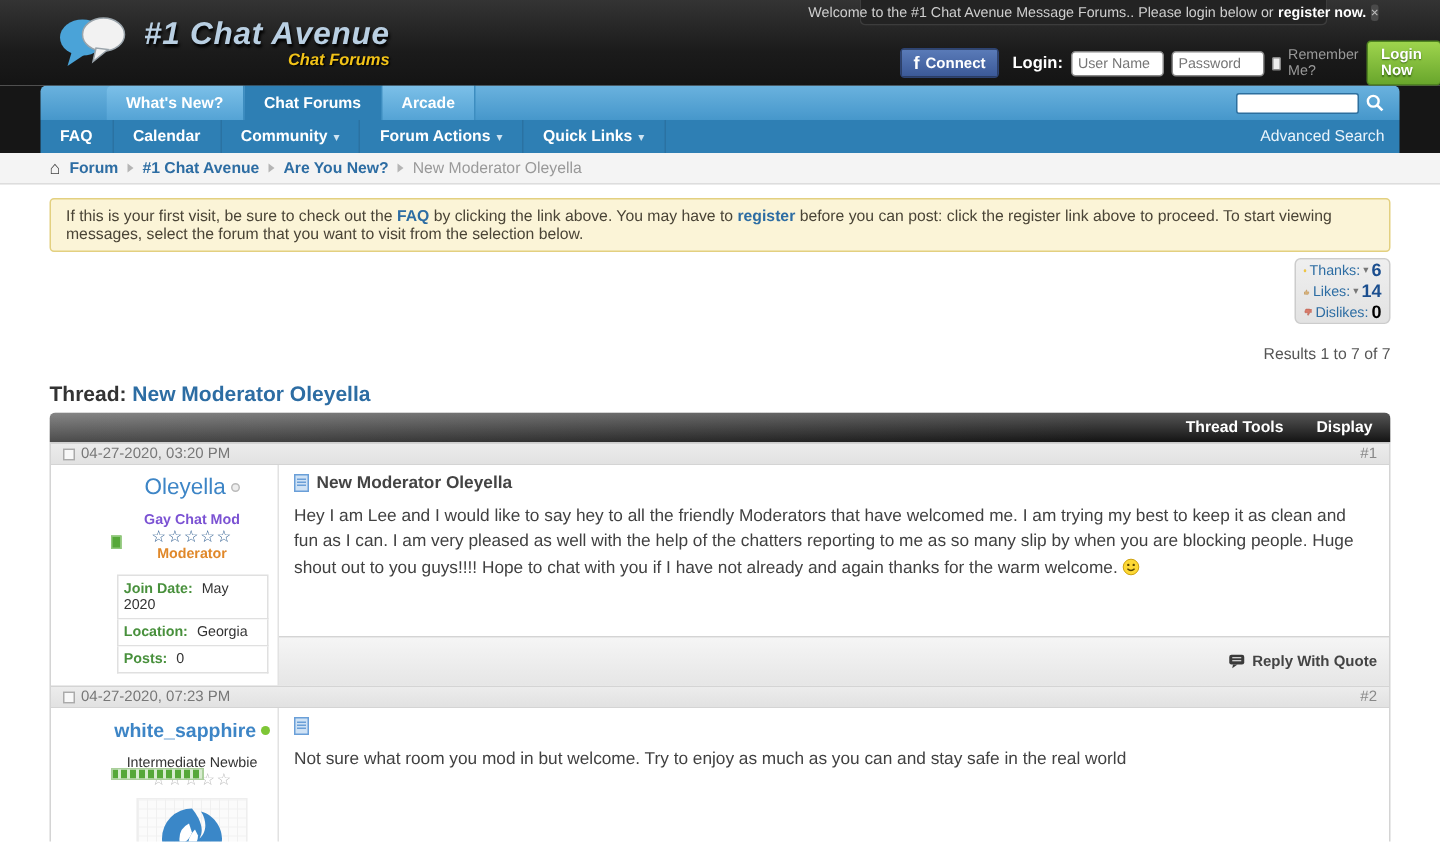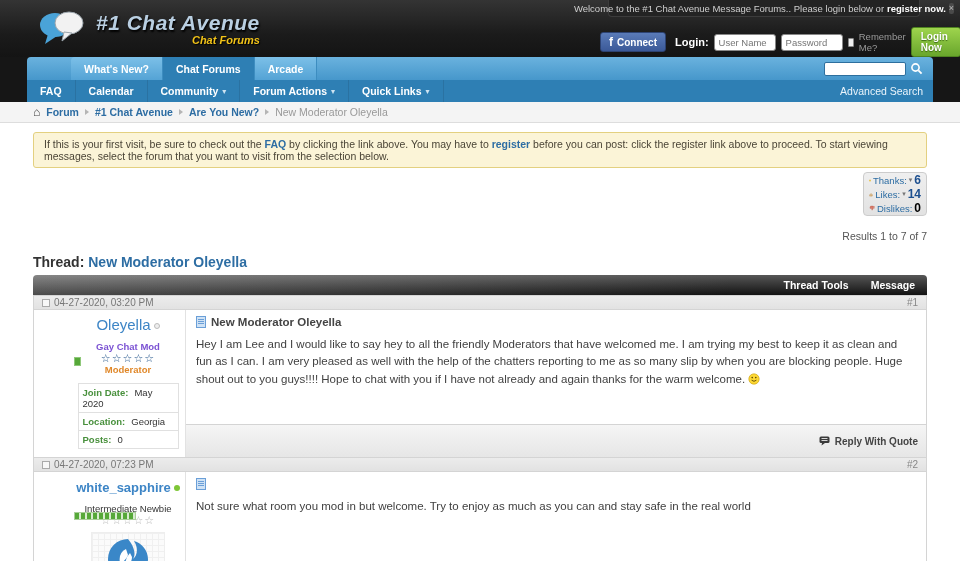--- a/index.html
+++ b/index.html
@@ -9,21 +9,21 @@
 
   
   .topbar { height:57px; background:linear-gradient(to bottom,#343434,#1b1b1b 60%,#141414); position:relative; }
   .logo { position:absolute; left:38px; top:8px; display:flex; align-items:center; }
   .logo-bubbles { margin-right:6px; }
   .logo-text { display:flex; flex-direction:column; }
   .logo-title { font-size:21px; font-weight:bold; font-style:italic; color:#b9cfe2; letter-spacing:.5px;
     text-shadow:1px 2px 2px #000; }
   .logo-sub { font-size:11px; font-weight:bold; font-style:italic; color:#f2c318; align-self:flex-end; margin-top:-1px;
     text-shadow:1px 1px 1px #000; }
-  .welcome { position:absolute; left:608px; top:0; width:312px; height:17px; background:#232323;
+  .welcome { position:absolute; left:573px; top:0; width:312px; height:17px; background:#232323;
     border:1px solid #3c3c3c; border-top:none; border-radius:0 0 4px 4px; color:#cfcfcf; font-size:9.5px;
     display:flex; align-items:center; justify-content:center; gap:3px; white-space:nowrap; }
   .welcome a { color:#fff; font-weight:bold; text-decoration:none; cursor:pointer; }
   .welcome .close-btn { width:11px; height:11px; background:#4a4a4a; border-radius:2px; color:#bbb; font-size:9px;
     line-height:11px; text-align:center; cursor:pointer; }
   .loginrow { position:absolute; left:600px; top:27px; display:flex; align-items:center; gap:5px; }
   .fb { display:flex; align-items:center; gap:4px; background:linear-gradient(#5a7bb8,#3b5998); border:1px solid #2d4373;
     border-radius:3px; color:#fff; font-size:10px; font-weight:bold; padding:2px 8px; cursor:pointer; }
   .fbf { font-size:12px; font-weight:bold; }
   .login-label { color:#fff; font-size:11px; font-weight:bold; margin-left:4px; }
@@ -244,21 +244,21 @@
       <div class="results">Results 1 to 7 of 7</div>
     </div>
 
     <div class="thread-title">
       <span>Thread:</span>
       <a>New Moderator Oleyella</a>
     </div>
 
     <div class="thread-bar">
       <span>Thread Tools</span>
-      <span>Message</span>
+      <span>Display</span>
     </div>
 
     <div class="postlist">
 
       <div class="post-strip">
         <span class="sq"></span>
         <span>04-27-2020, 03:20 PM</span>
         <span class="post-num">#1</span>
       </div>
       <div class="post-body">

